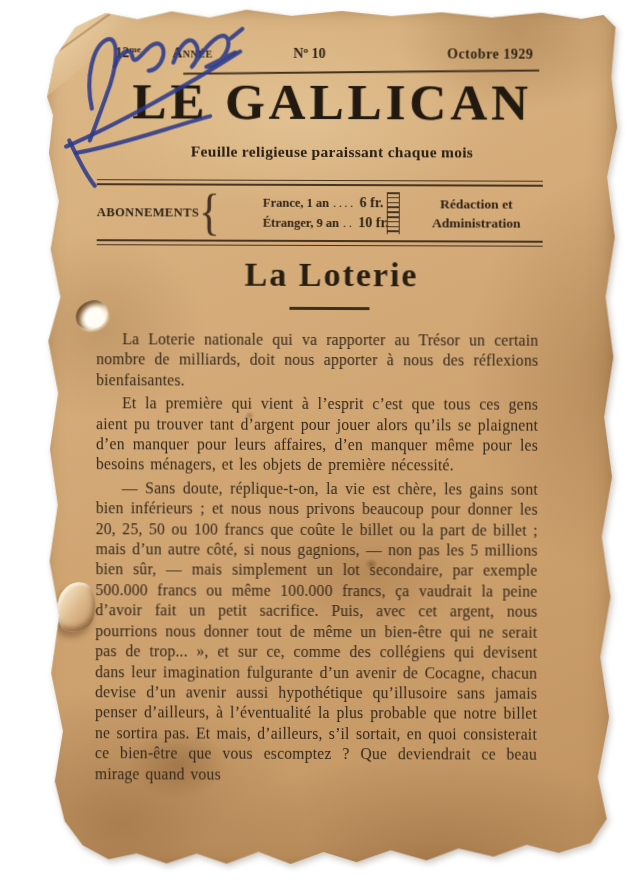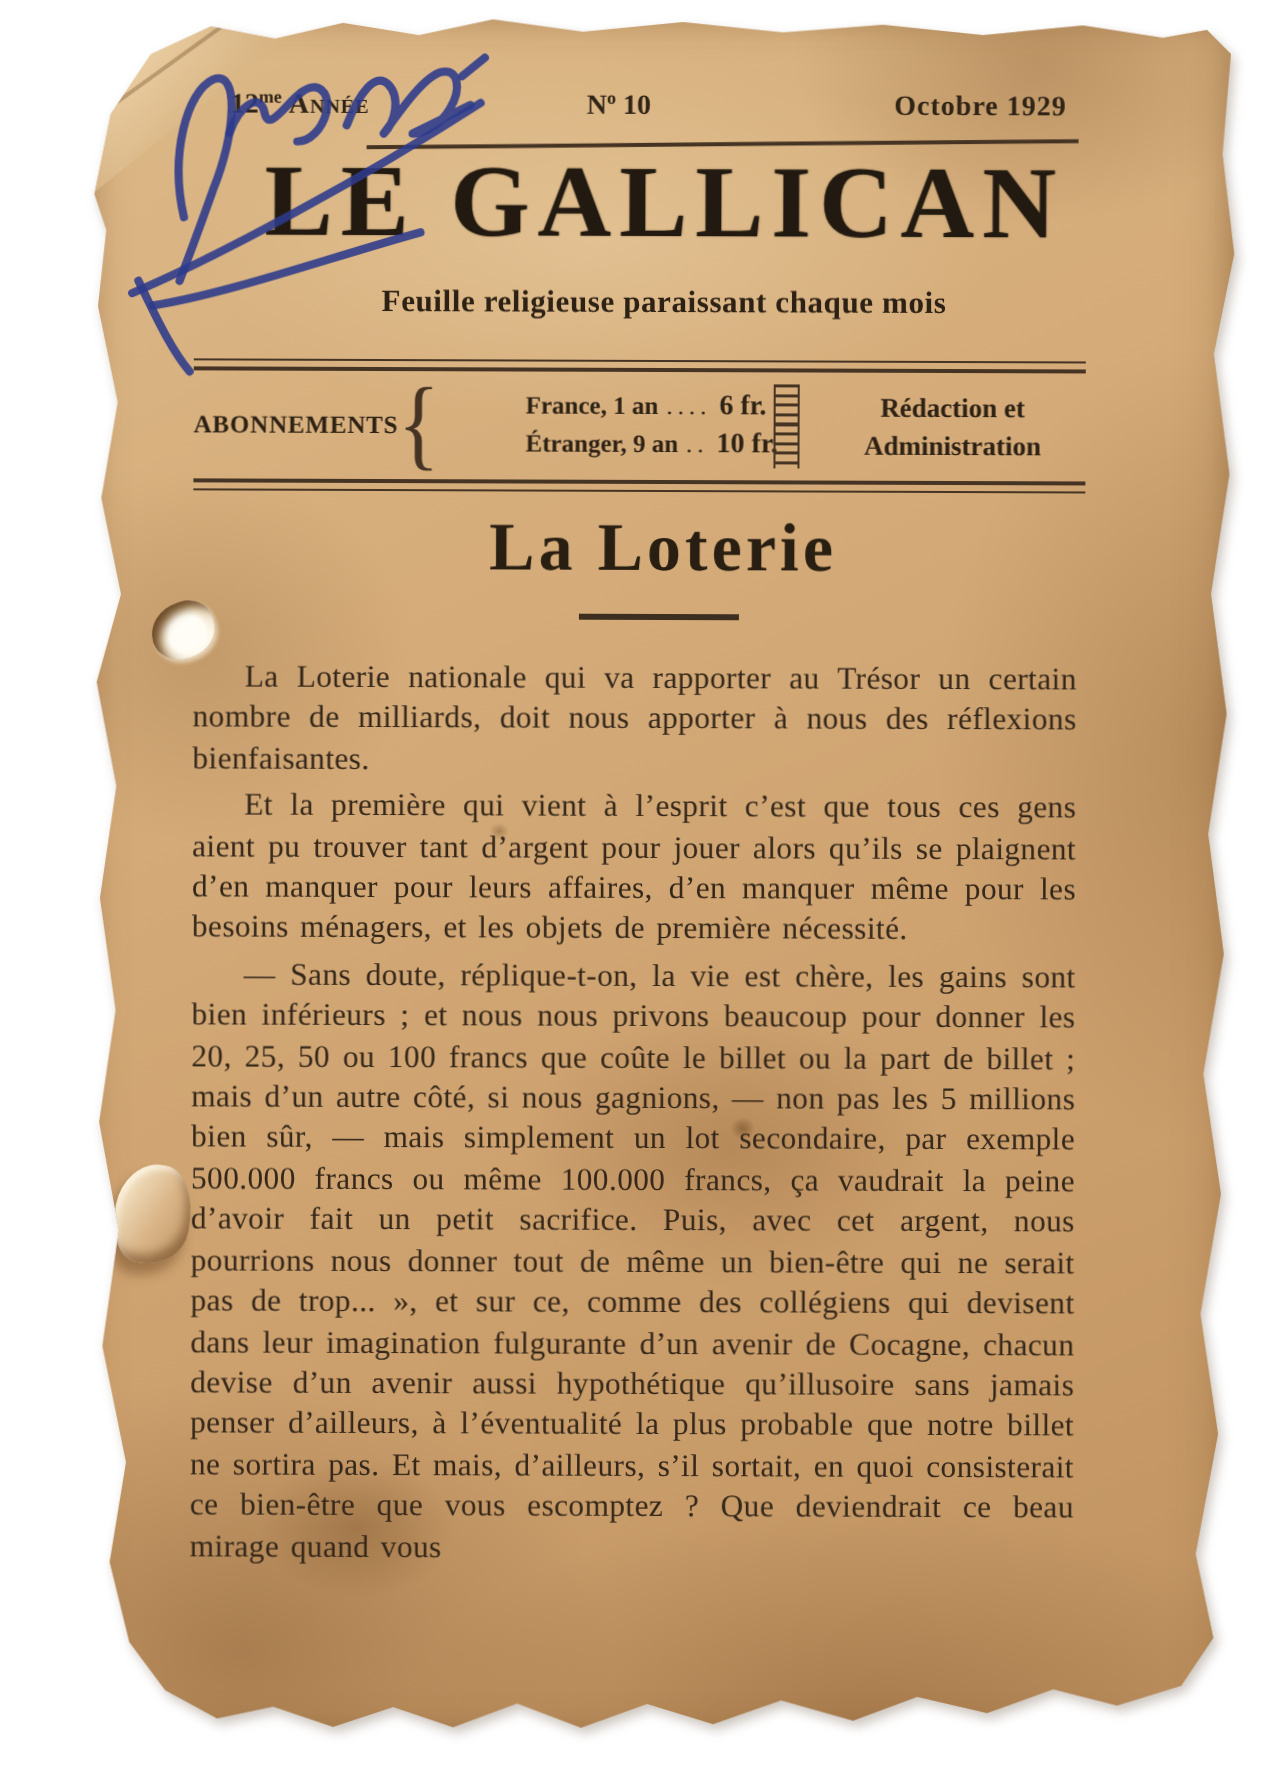--- a/index.html
+++ b/index.html
@@ -78,21 +78,21 @@
 
   
   .content { position:absolute; inset:0; color:#33271a; }
 
   .hdr { position:absolute; top:40px; left:0; right:0; height:20px;
          font-weight:bold; font-size:14px; color:#30241660; color:#302416; }
   .hdr .vol   { position:absolute; left:74px; }
   .hdr .issue { position:absolute; left:252px; }
   .hdr .date  { position:absolute; right:90px; letter-spacing:.5px; }
   .sup { font-size:9px; position:relative; top:-5px; }
-  .sc  { font-variant:small-caps; letter-spacing:.5px; }
+  .sc  { font-variant:small-caps; letter-spacing:.5px;margin-left:28px; }
 
   .hdr-rule { position:absolute; top:65px; left:142px; width:356px; height:2px;
               background:#453423; transform:rotate(-0.7deg); }
 
   .masthead { position:absolute; top:66px; left:0; right:0; margin:0;
               text-align:center; font-weight:bold; font-size:51px; line-height:60px;
               letter-spacing:4px; color:#221a10;
               text-shadow:0 0 1px rgba(34,26,16,.6); }
   .subtitle { position:absolute; top:137px; left:0; right:0; text-align:center;
               font-weight:bold; font-size:15.5px; color:#2c2114; letter-spacing:.3px; }

